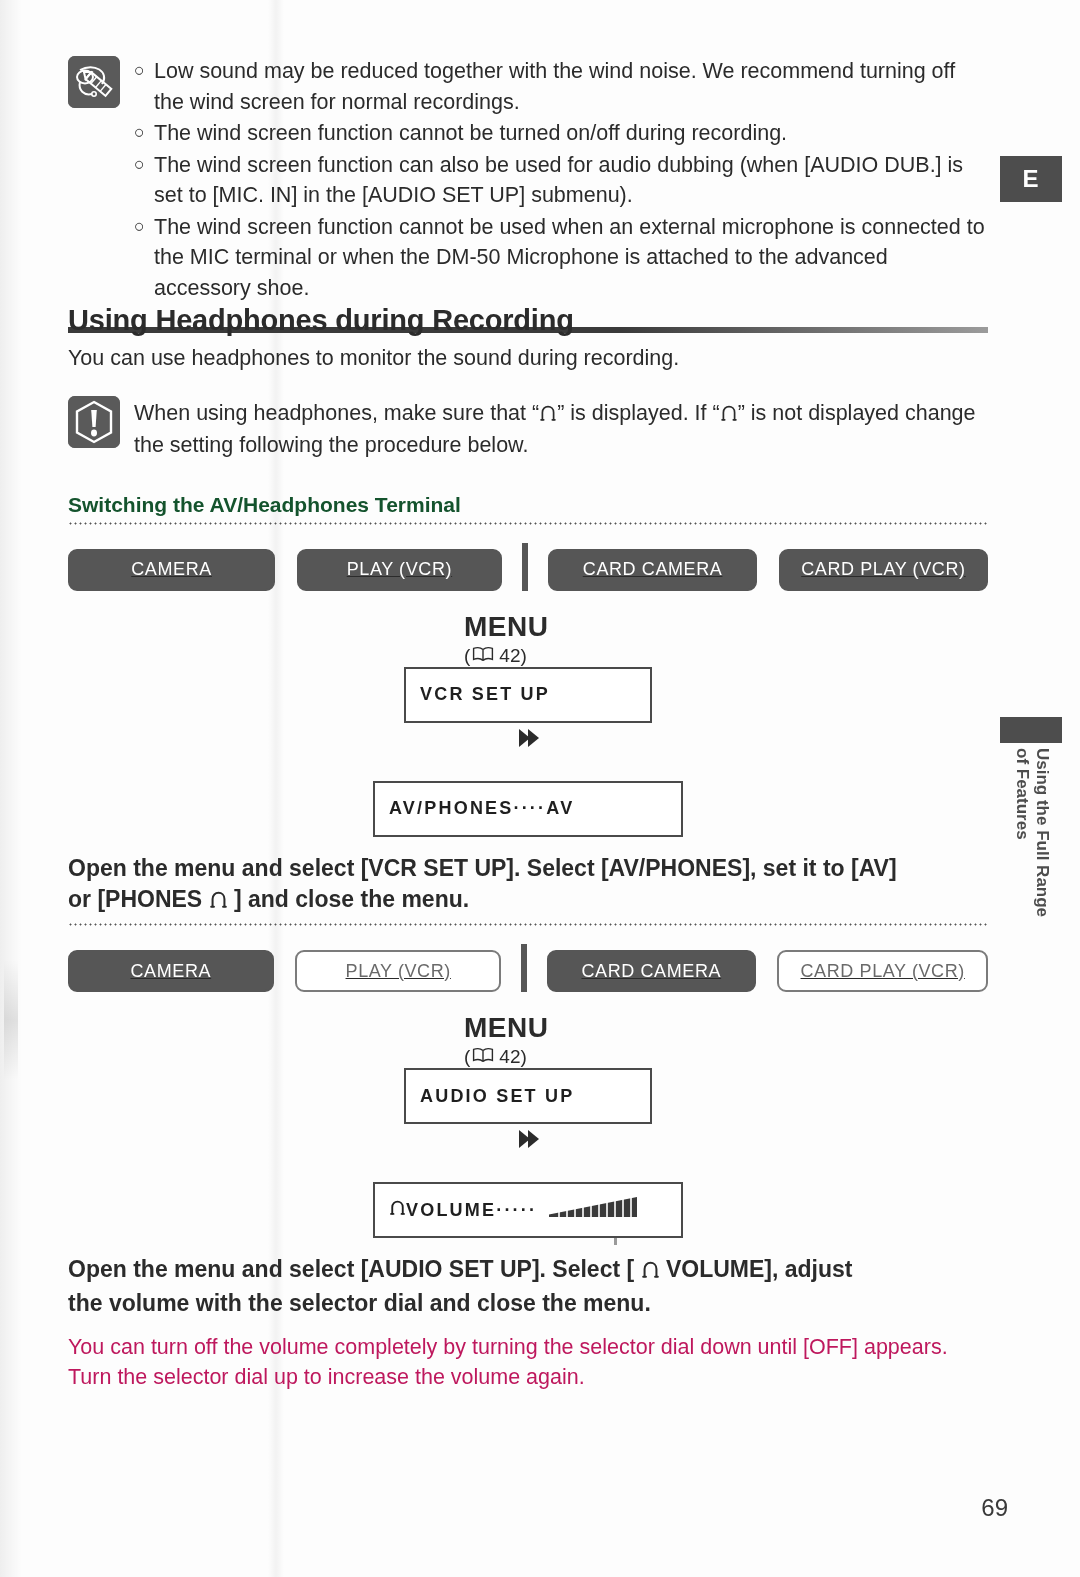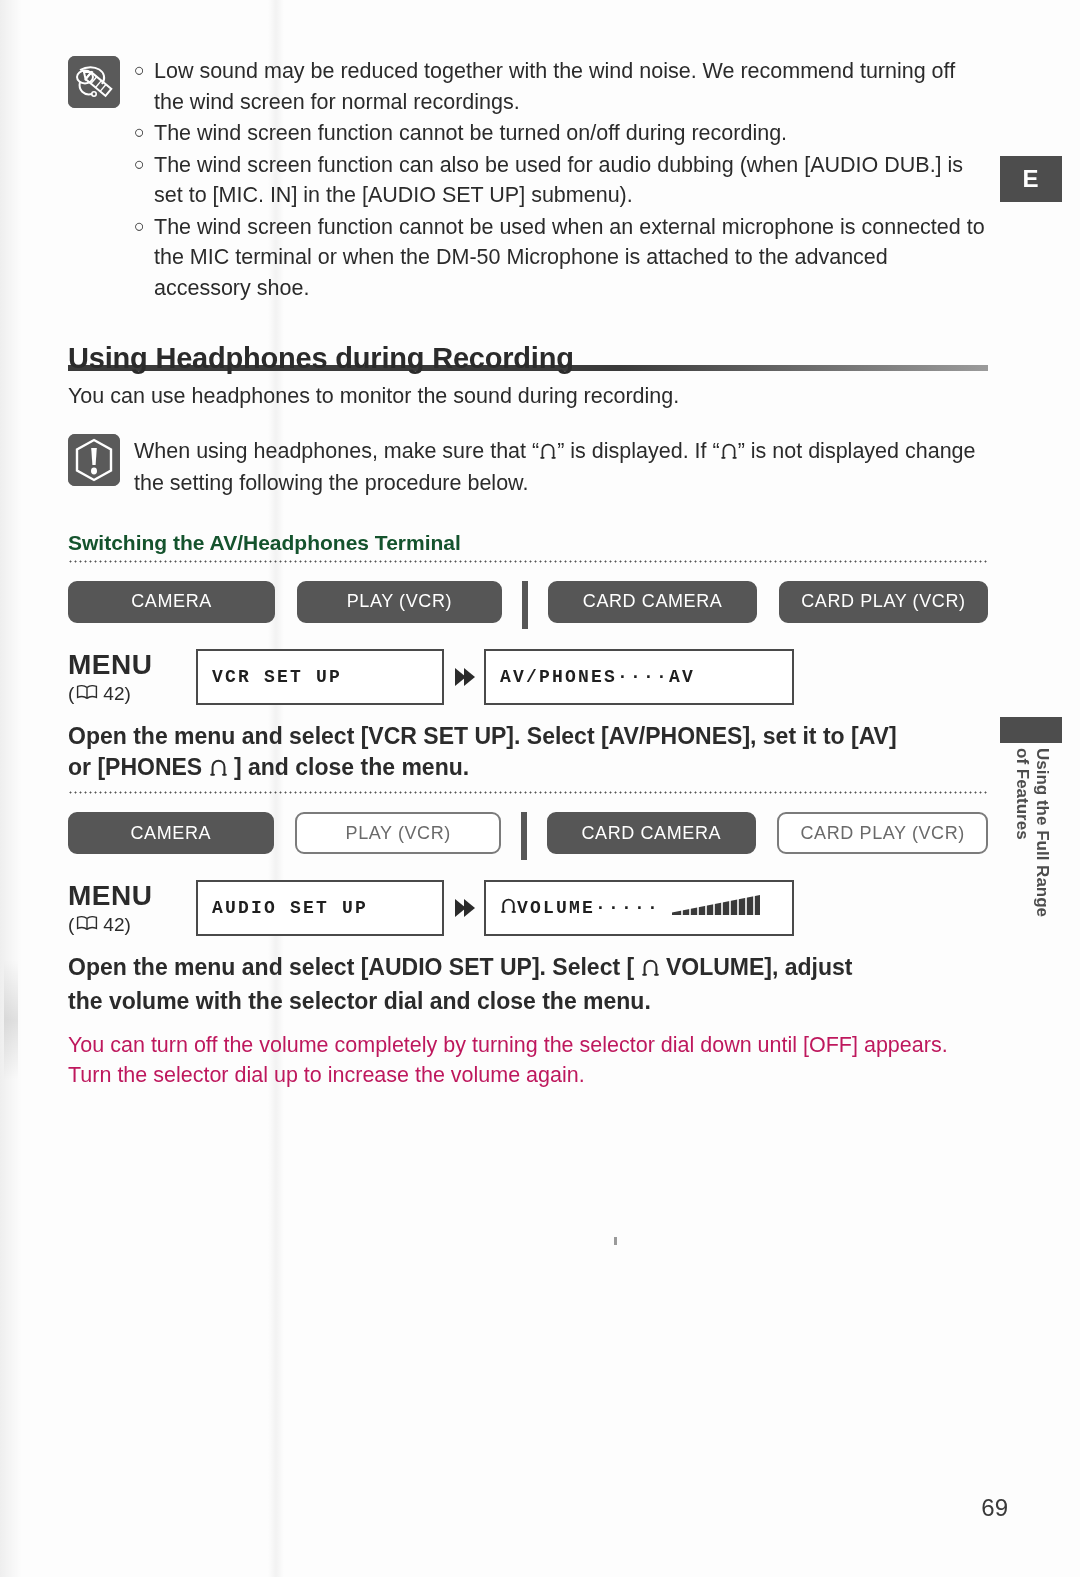--- a/index.html
+++ b/index.html
@@ -139,21 +139,20 @@
     width: 20px;
     font-size: 18px;
     line-height: 1.62;
     color: #2b2b2b;
   }
   .bullet-text { flex: 1 1 auto; }
 
   
   .h1-wrap {
     position: relative;
-    margin-top: 38px;
   }
   .h1 {
     font-size: 29px;
     font-weight: bold;
     color: #2b2b2b;
     letter-spacing: -0.2px;
     display: inline-block;
     position: relative;
     z-index: 2;
     background: transparent;
@@ -183,22 +182,23 @@
     margin-top: 5px;
     height: 3px;
     background-image: radial-gradient(circle, #555 0.9px, transparent 1.1px);
     background-size: 5px 3px;
     background-repeat: repeat-x;
   }
 
   
   .modes {
     display: flex;
-    align-items: flex-start;
+    align-items: flex-end;
     margin-top: 18px;
+    text-decoration: underline;
   }
   .mode-btn {
     height: 42px;
     border-radius: 9px;
     display: flex;
     align-items: center;
     justify-content: center;
     font-size: 18px;
     letter-spacing: 0.6px;
     box-sizing: border-box;
@@ -221,20 +221,21 @@
     background: #565656;
     margin: 0 20px;
     flex: 0 0 auto;
   }
 
   
   .menu-row {
     display: flex;
     align-items: center;
     margin-top: 20px;
+    flex-direction: column;
   }
   .menu-label {
     flex: 0 0 auto;
     width: 128px;
     padding-top: 2px;
   }
   .menu-word {
     font-size: 28px;
     font-weight: bold;
     letter-spacing: 0.5px;
@@ -250,28 +251,28 @@
   }
   .menu-ref .book { margin: 0 5px 0 2px; display: inline-block; }
   .menu-box {
     border: 2px solid #4a4a4a;
     background: #ffffff;
     height: 56px;
     display: flex;
     align-items: center;
     padding: 0 14px;
     box-sizing: border-box;
-    font-family: Liberation Mono, monospace;
+    font-family: Liberation Sans, sans-serif;
     font-size: 18px;
     font-weight: bold;
     letter-spacing: 2.2px;
     color: #1f1f1f;
   }
   .menu-box.m1 { width: 248px; }
-  .menu-box.m2 { width: 310px; }
+  .menu-box.m2 { width: 310px; margin-top: 28px; }
   .arrow {
     flex: 0 0 auto;
     width: 40px;
     display: flex;
     align-items: center;
     justify-content: center;
     color: #2b2b2b;
   }
   .vol-wedge { margin-left: 12px; display: inline-block; }
 

